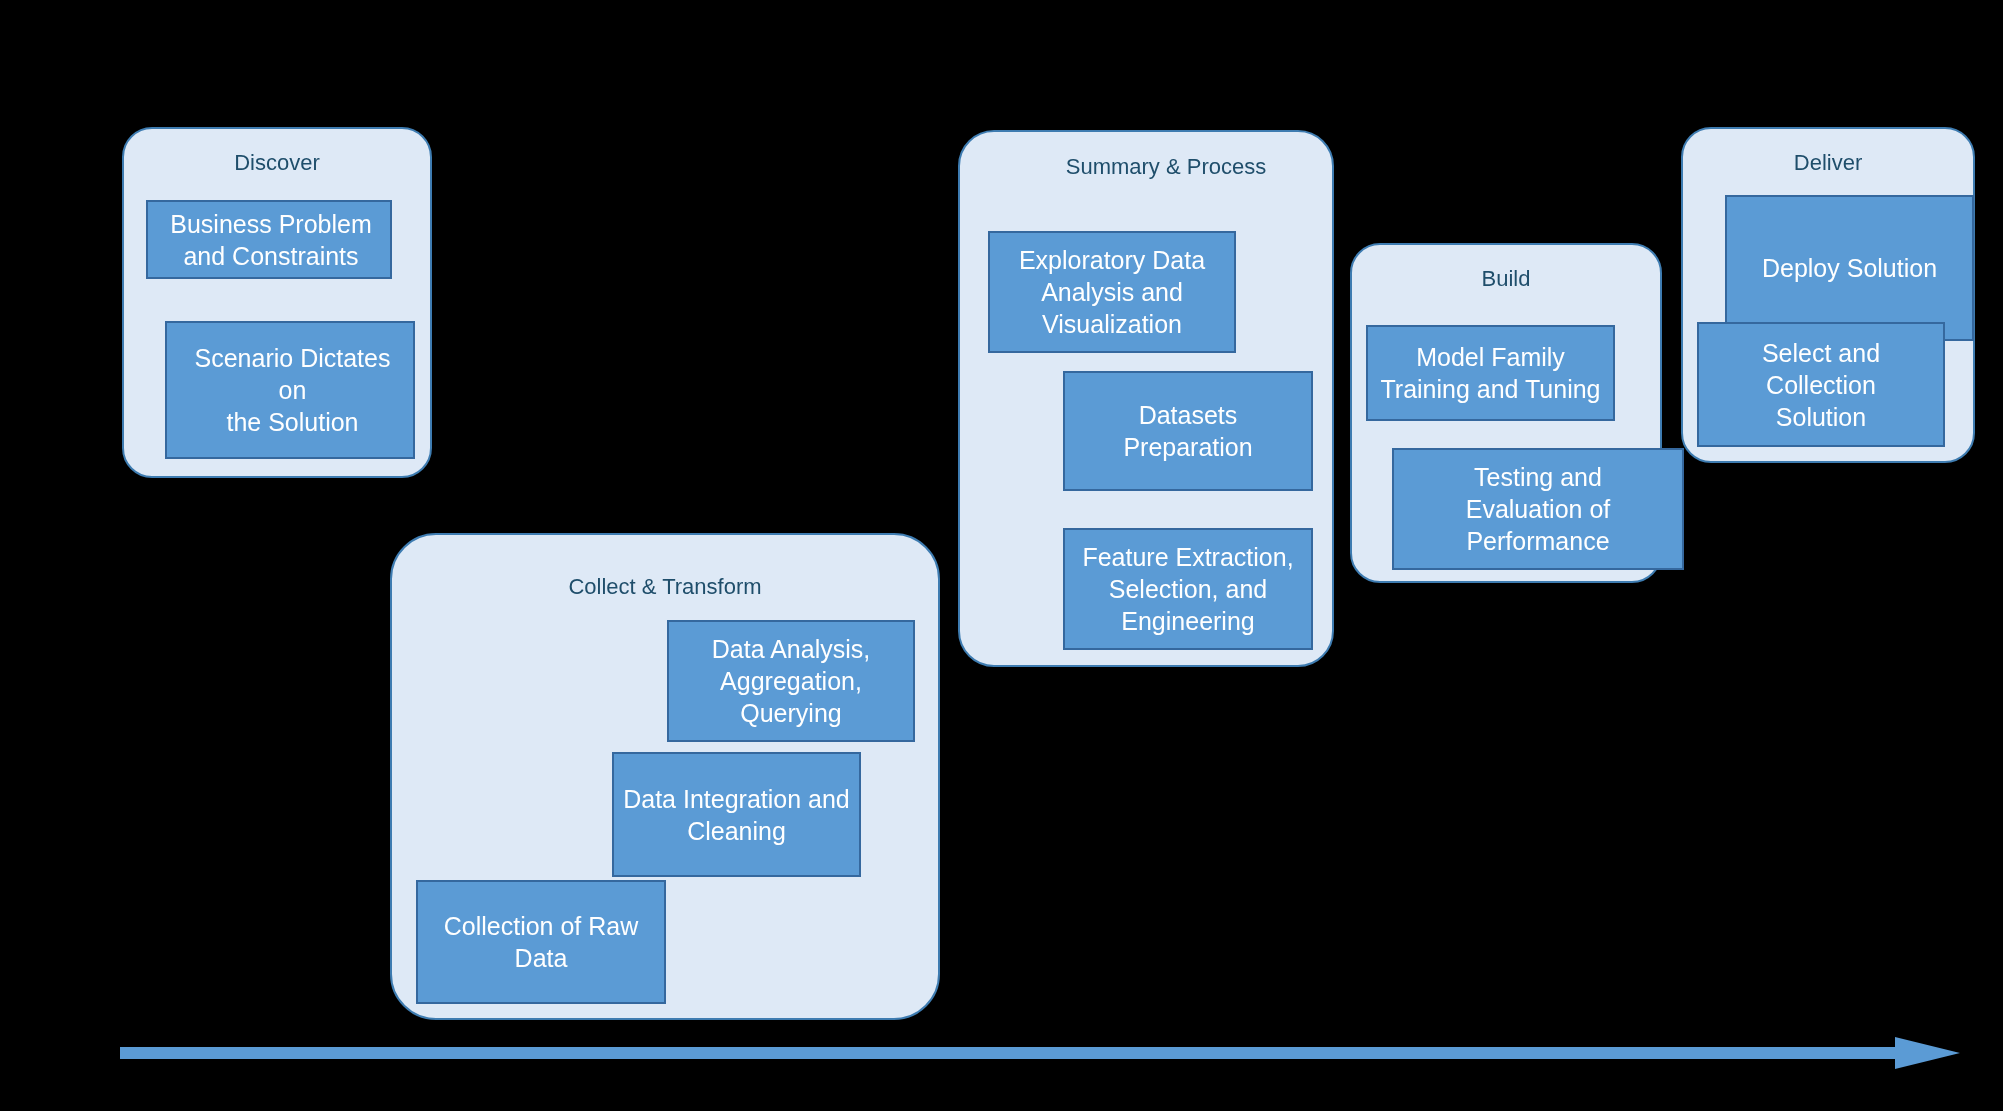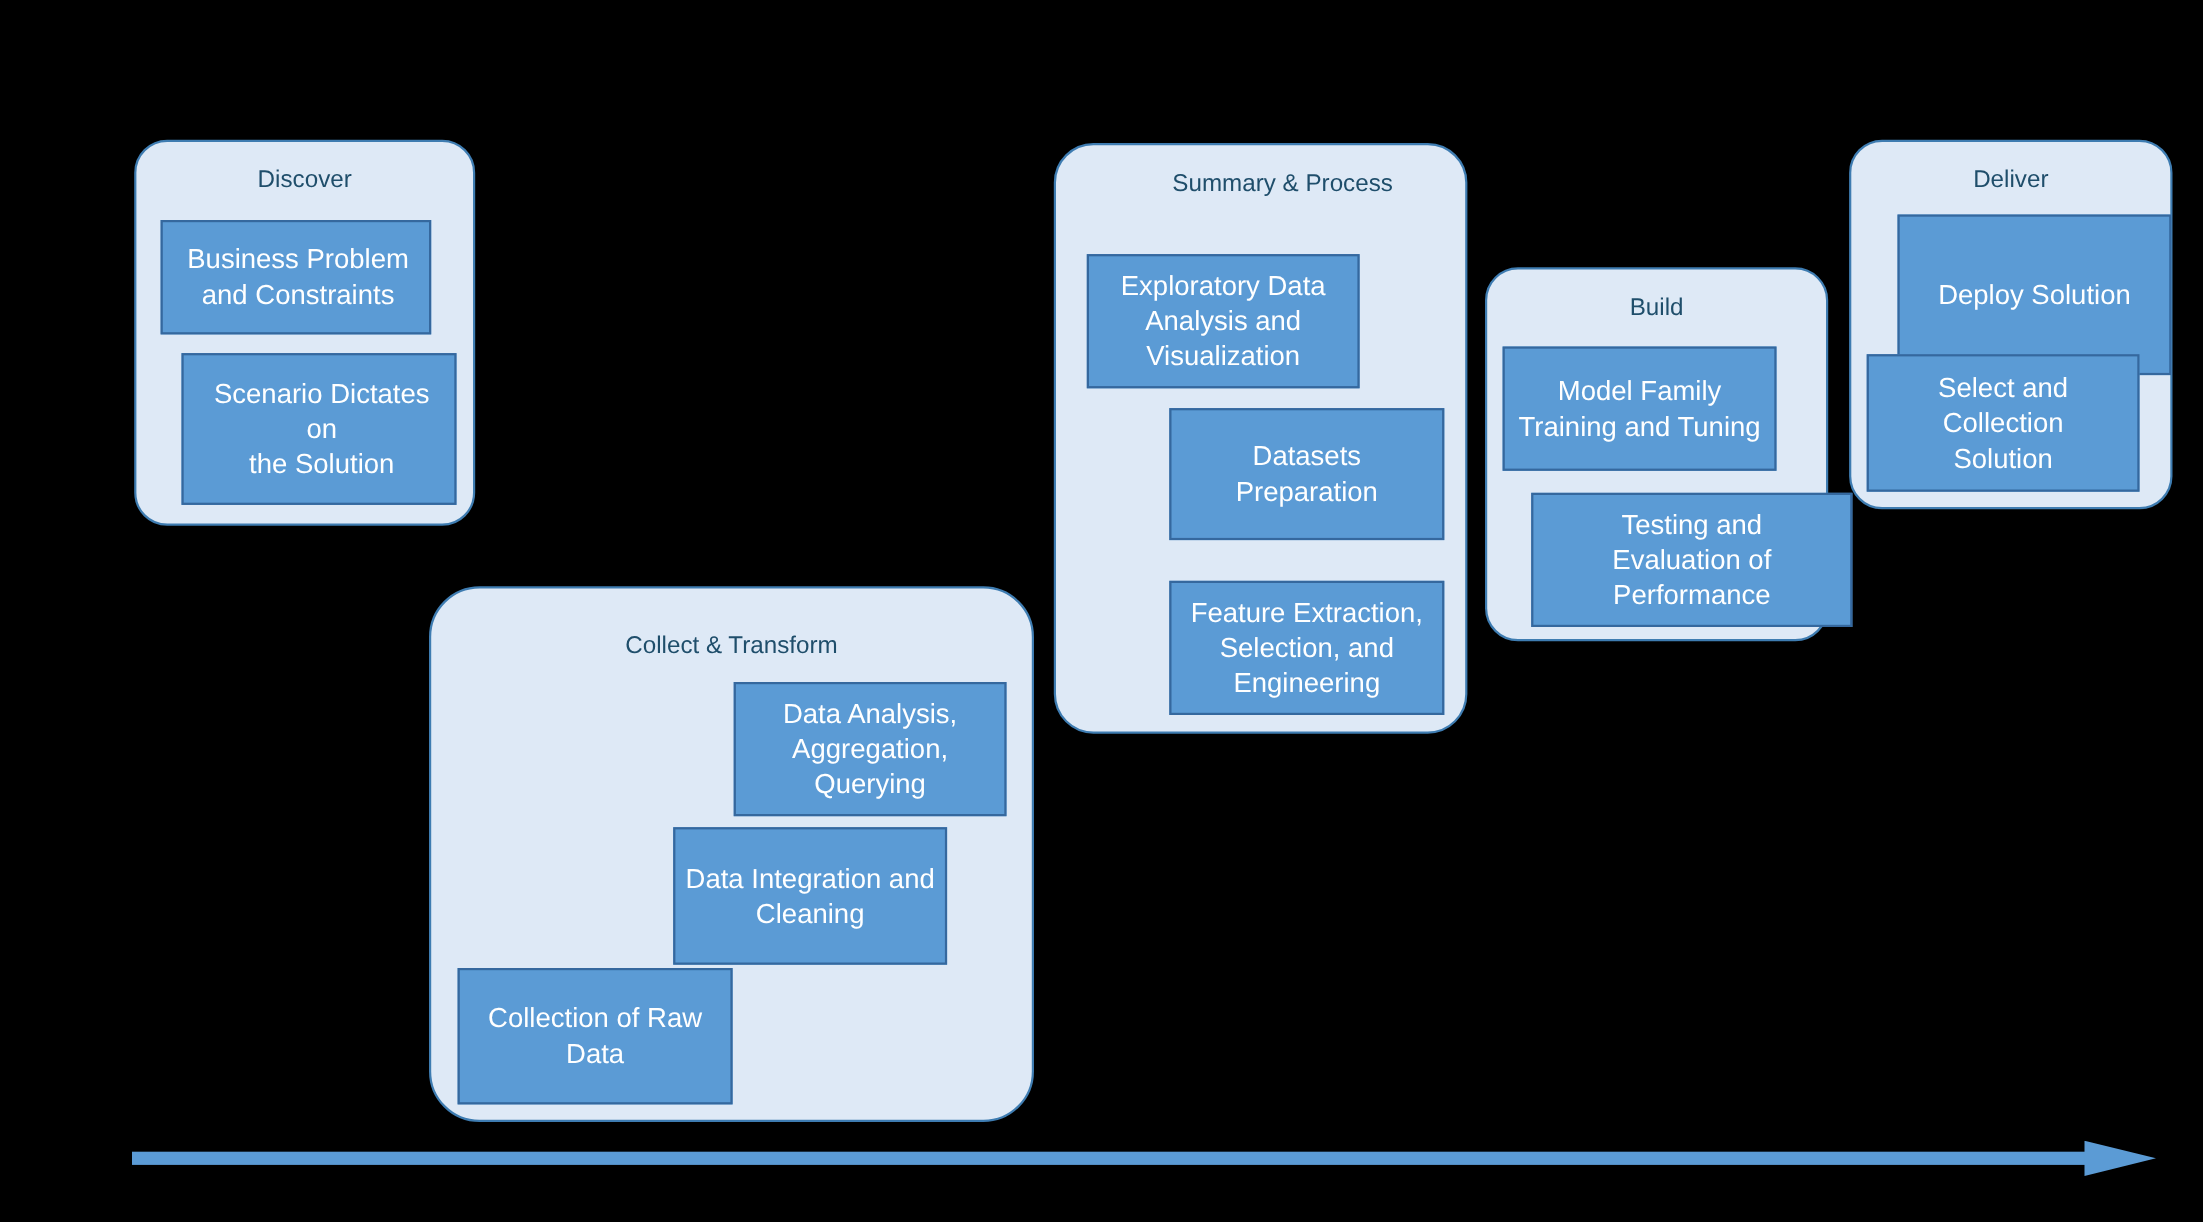--- a/index.html
+++ b/index.html
@@ -61,21 +61,21 @@
   }
 </style>
 </head>
 <body>
 
 <div id="canvas">
 
   <div class="phase-panel" style="left:122px; top:127px; width:310px; height:351px;">
     <div class="phase-title" style="top:22px;">Discover</div>
   </div>
-  <div class="task-box" style="left:146px; top:200px; width:246px; height:104px;padding-left:12px;">
+  <div class="task-box" style="left:146px; top:200px; width:246px; height:79px;padding-left:12px;">
     <span class="task-label">Business Problem
 and Constraints</span>
   </div>
   <div class="task-box" style="left:165px; top:321px; width:250px; height:138px;padding-left:13px;">
     <span class="task-label">Scenario Dictates on
 the Solution</span>
   </div>
 
   <div class="phase-panel" style="left:390px; top:533px; width:550px; height:487px; border-radius:46px;">
     <div class="phase-title" style="top:40px;">Collect &amp; Transform</div>
@@ -107,21 +107,21 @@
   </div>
   <div class="task-box" style="left:1063px; top:528px; width:250px; height:122px;">
     <span class="task-label">Feature Extraction,
 Selection, and
 Engineering</span>
   </div>
 
   <div class="phase-panel" style="left:1350px; top:243px; width:312px; height:340px;">
     <div class="phase-title" style="top:22px;">Build</div>
   </div>
-  <div class="task-box" style="left:1366px; top:315px; width:249px; height:113px;">
+  <div class="task-box" style="left:1366px; top:325px; width:249px; height:96px;">
     <span class="task-label">Model Family
 Training and Tuning</span>
   </div>
   <div class="task-box" style="left:1392px; top:448px; width:292px; height:122px;">
     <span class="task-label">Testing and
 Evaluation of
 Performance</span>
   </div>
 
   <div class="phase-panel" style="left:1681px; top:127px; width:294px; height:336px;">

